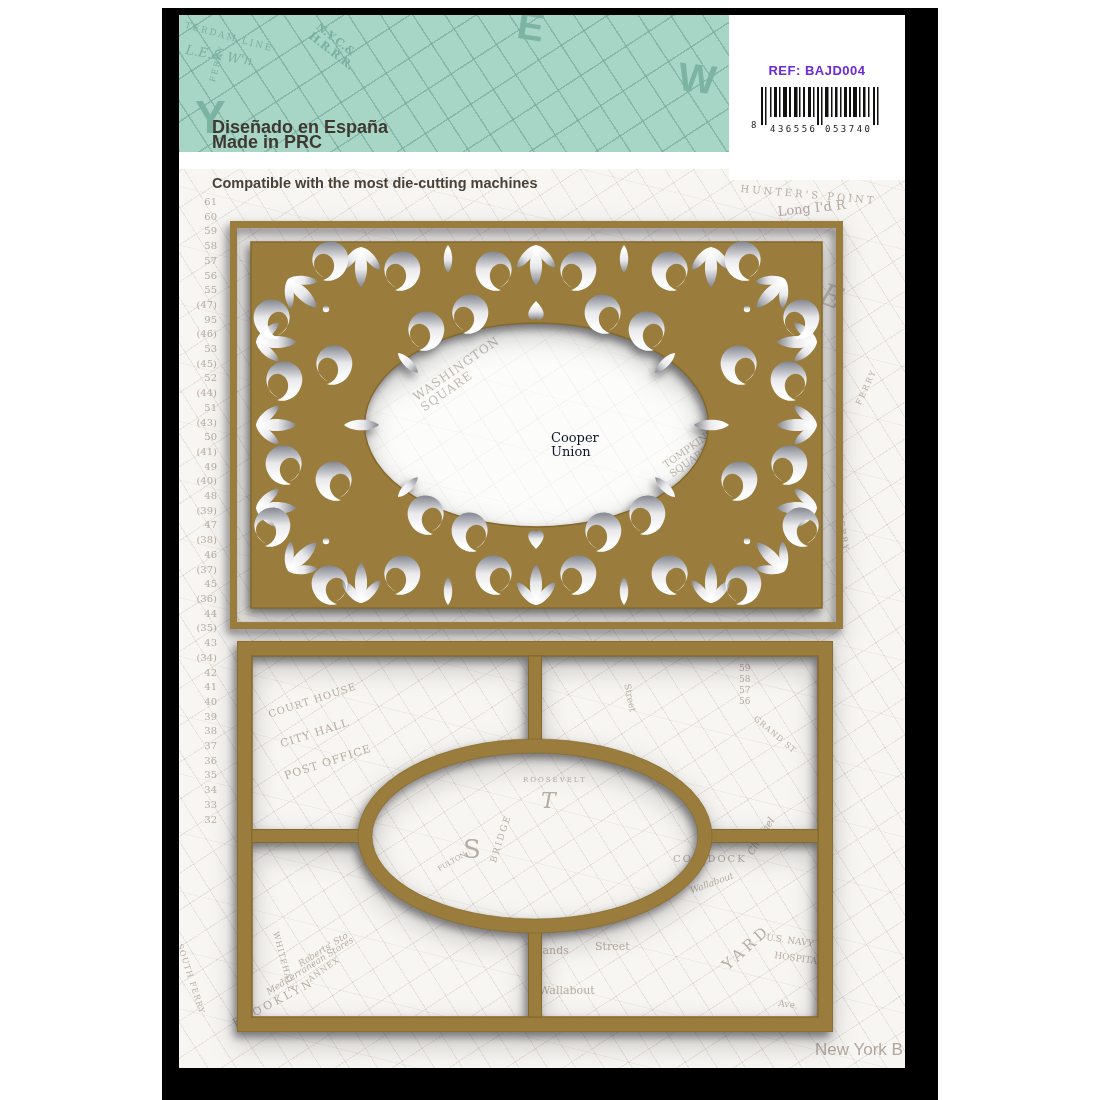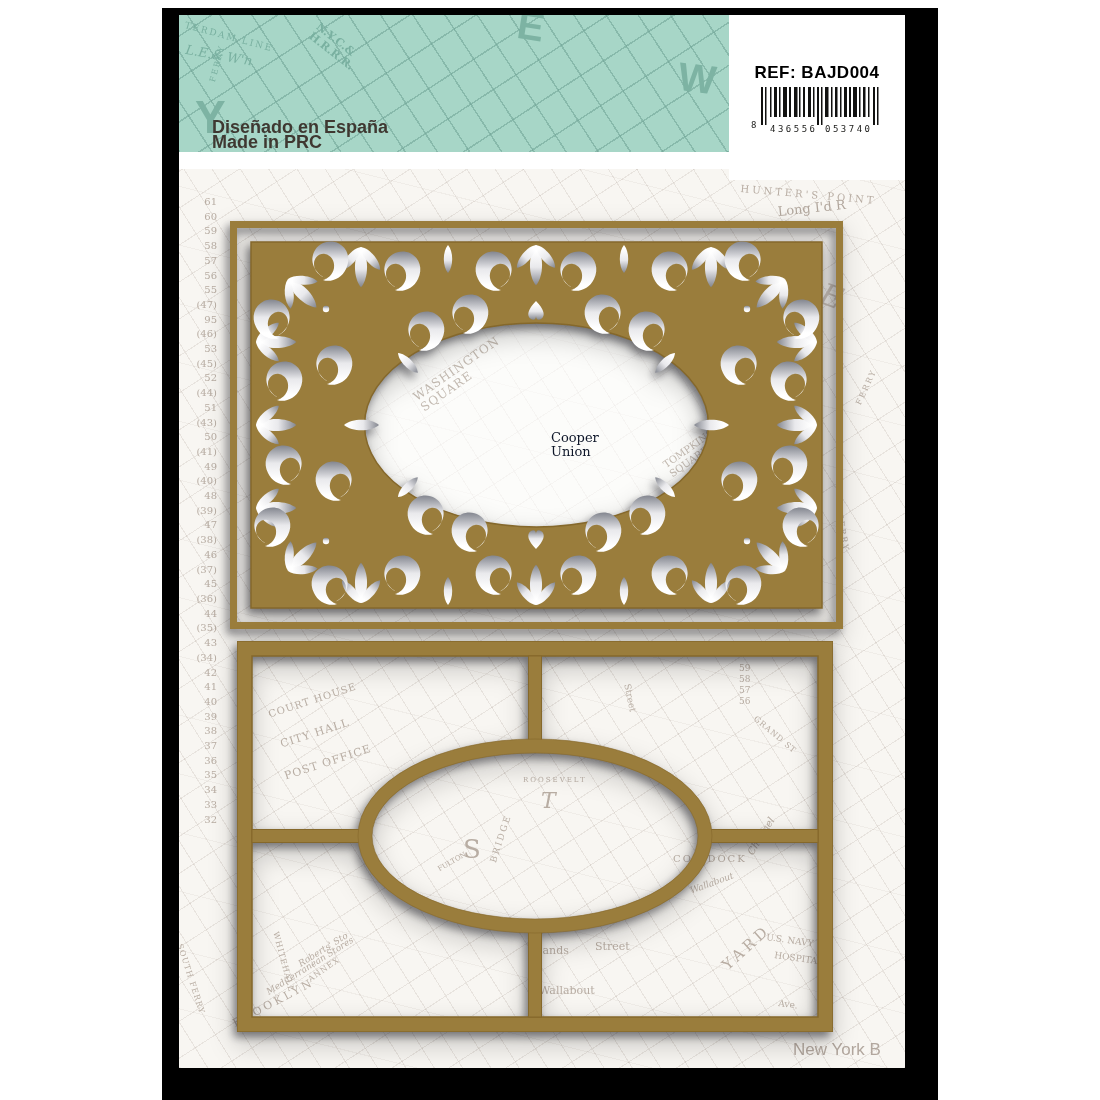--- a/index.html
+++ b/index.html
@@ -23,21 +23,21 @@
       repeating-linear-gradient(-33deg, rgba(110,162,148,.55) 0 1.5px, transparent 1.5px 36px);}
   .tl{position:absolute;font-family:"DejaVu Serif",serif;color:#79b0a0;transform-origin:left top;white-space:pre-line;line-height:1.05;}
   .tl.big{font-family:"Liberation Sans",sans-serif;font-weight:bold;color:#7db3a3;}
   
   .white-strip{position:absolute;left:0;top:137px;width:550px;height:17px;background:#ffffff;}
   .origin{position:absolute;left:33px;top:105px;font-weight:bold;font-size:18px;line-height:15px;color:#3f3831;white-space:pre-line;}
   .compat-es{position:absolute;left:33px;top:139px;font-weight:bold;font-size:14.5px;color:#3f3831;}
   .compat-en{position:absolute;left:33px;top:160px;font-weight:bold;font-size:14.5px;color:#4a4239;}
   
   .label-area{position:absolute;left:550px;top:0;width:176px;height:165px;background:#ffffff;}
-  .ref{position:absolute;left:0;top:48px;width:176px;text-align:center;font-weight:bold;font-size:17px;letter-spacing:.5px;color:#000000;}
+  .ref{position:absolute;left:0;top:48px;width:176px;text-align:center;font-weight:bold;font-size:13px;letter-spacing:.5px;color:#6d28d9;}
   .barcode{position:absolute;left:22px;top:72px;width:140px;height:46px;}
   .bc-digits{font-family:"DejaVu Sans Mono",monospace;font-size:9px;fill:#1b1b19;letter-spacing:2.5px;}
   
   .logo{position:absolute;left:550px;top:126px;width:176px;text-align:right;padding-right:2px;}
   .logo .basic{font-weight:900;font-size:27px;letter-spacing:-1px;color:#1d5a44;font-family:"Liberation Sans",sans-serif;}
   .logo .crea{font-weight:700;font-size:27px;letter-spacing:-.5px;color:#d9e8e1;-webkit-text-stroke:1.1px #34735a;font-family:"Liberation Sans",sans-serif;}
   .logo .tagline{margin-top:-7px;font-family:"DejaVu Serif",serif;font-style:italic;font-size:13px;color:#2f7058;}
   
   .die{position:absolute;filter:drop-shadow(-3px 5px 4px rgba(35,35,42,.55)) drop-shadow(0 9px 12px rgba(0,0,0,.22));}
   .die-top{left:51px;top:206px;}
@@ -82,21 +82,21 @@
 36
 35
 34
 33
 32</div>
       <div class="ml" style="left:598px;top:190px;font-size:13px;transform:rotate(-6deg);color:#b2a79d;">Long I'd R</div>
       <div class="ml" style="left:648px;top:262px;font-size:30px;font-style:italic;transform:rotate(20deg);color:#cfc6bd;">E</div>
       <div class="ml" style="left:676px;top:388px;font-size:8px;letter-spacing:2px;transform:rotate(-65deg);">FERRY</div>
       <div class="ml" style="left:664px;top:498px;font-size:8px;letter-spacing:2px;transform:rotate(80deg);">FERRY</div>
       <div class="ml" style="left:562px;top:168px;font-size:10px;letter-spacing:3px;transform:rotate(5deg);">HUNTER'S POINT</div>
-      <div class="ml" style="left:614px;top:1026px;font-size:17px;color:#b2a79e;font-family:'Liberation Sans',sans-serif;">New York B</div>
+      <div class="ml" style="left:636px;top:1026px;font-size:17px;color:#b2a79e;font-family:'Liberation Sans',sans-serif;">New York B</div>
       <div class="ml" style="left:52px;top:1004px;font-size:11px;letter-spacing:3px;transform:rotate(-28deg);">BROOKLYN</div>
       <div class="ml" style="left:86px;top:974px;font-size:9px;font-style:italic;transform:rotate(-32deg);">Mediterranean Stores</div>
       <div class="ml" style="left:118px;top:946px;font-size:9px;font-style:italic;transform:rotate(-32deg);">Roberts' Sto</div>
       <div class="ml" style="left:4px;top:928px;font-size:8px;letter-spacing:1px;transform:rotate(72deg);">SOUTH FERRY</div>
       <div class="ml" style="left:100px;top:916px;font-size:8px;letter-spacing:1px;transform:rotate(75deg);">WHITEHALL</div>
       <div class="ml" style="left:128px;top:962px;font-size:8px;letter-spacing:1px;transform:rotate(-35deg);">ANNEX</div>
 
       <div class="teal">
         <div class="teal-lines"></div>
         <div class="tl" style="left:7px;top:6px;font-size:9px;letter-spacing:2px;transform:rotate(15deg);">TERDAM LINE</div>
@@ -105,20 +105,21 @@
 H.R.R.R.</div>
         <div class="tl big" style="left:16px;top:78px;font-size:46px;">Y</div>
         <div class="tl big" style="left:342px;top:-12px;font-size:40px;transform:rotate(9deg);">E</div>
         <div class="tl big" style="left:502px;top:40px;font-size:40px;transform:rotate(7deg);">W</div>
         <div class="tl" style="left:30px;top:66px;font-size:8px;letter-spacing:2px;transform:rotate(-75deg);">FERRY</div>
       </div>
       <div class="white-strip"></div>
 
       <div class="origin">Diseñado en España
 Made in PRC</div>
+      <div class="compat-en">Compatible with the most die-cutting machines</div>
 
       <div class="label-area">
         <div class="ref">REF: BAJD004</div>
         <svg class="barcode" viewBox="0 0 140 46">
           <g fill="#111110">
             <rect x="10" y="0" width="2" height="38"></rect>
               <rect x="14" y="0" width="1.5" height="38"></rect>
             <rect x="19" y="0" width="1.5" height="30"></rect>
               <rect x="23" y="0" width="3" height="30"></rect>
             <rect x="28" y="0" width="1.5" height="30"></rect>

